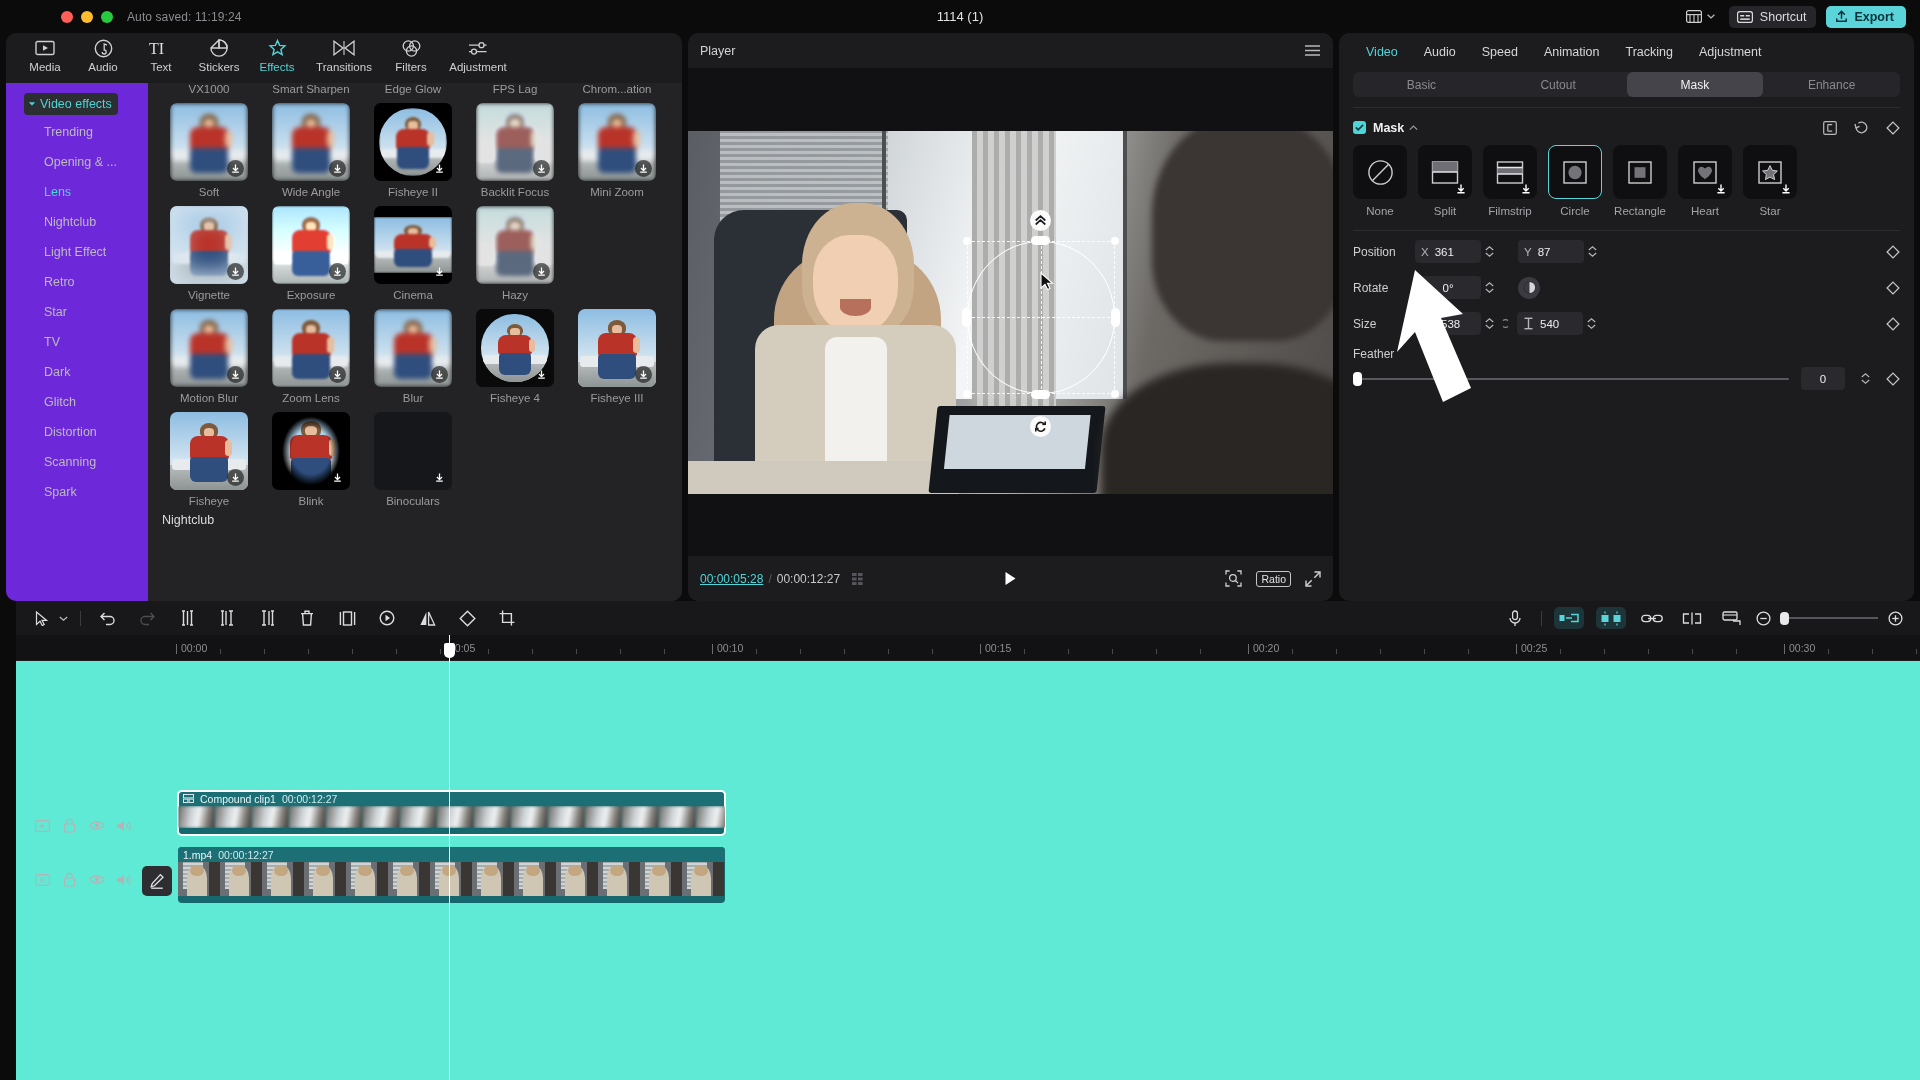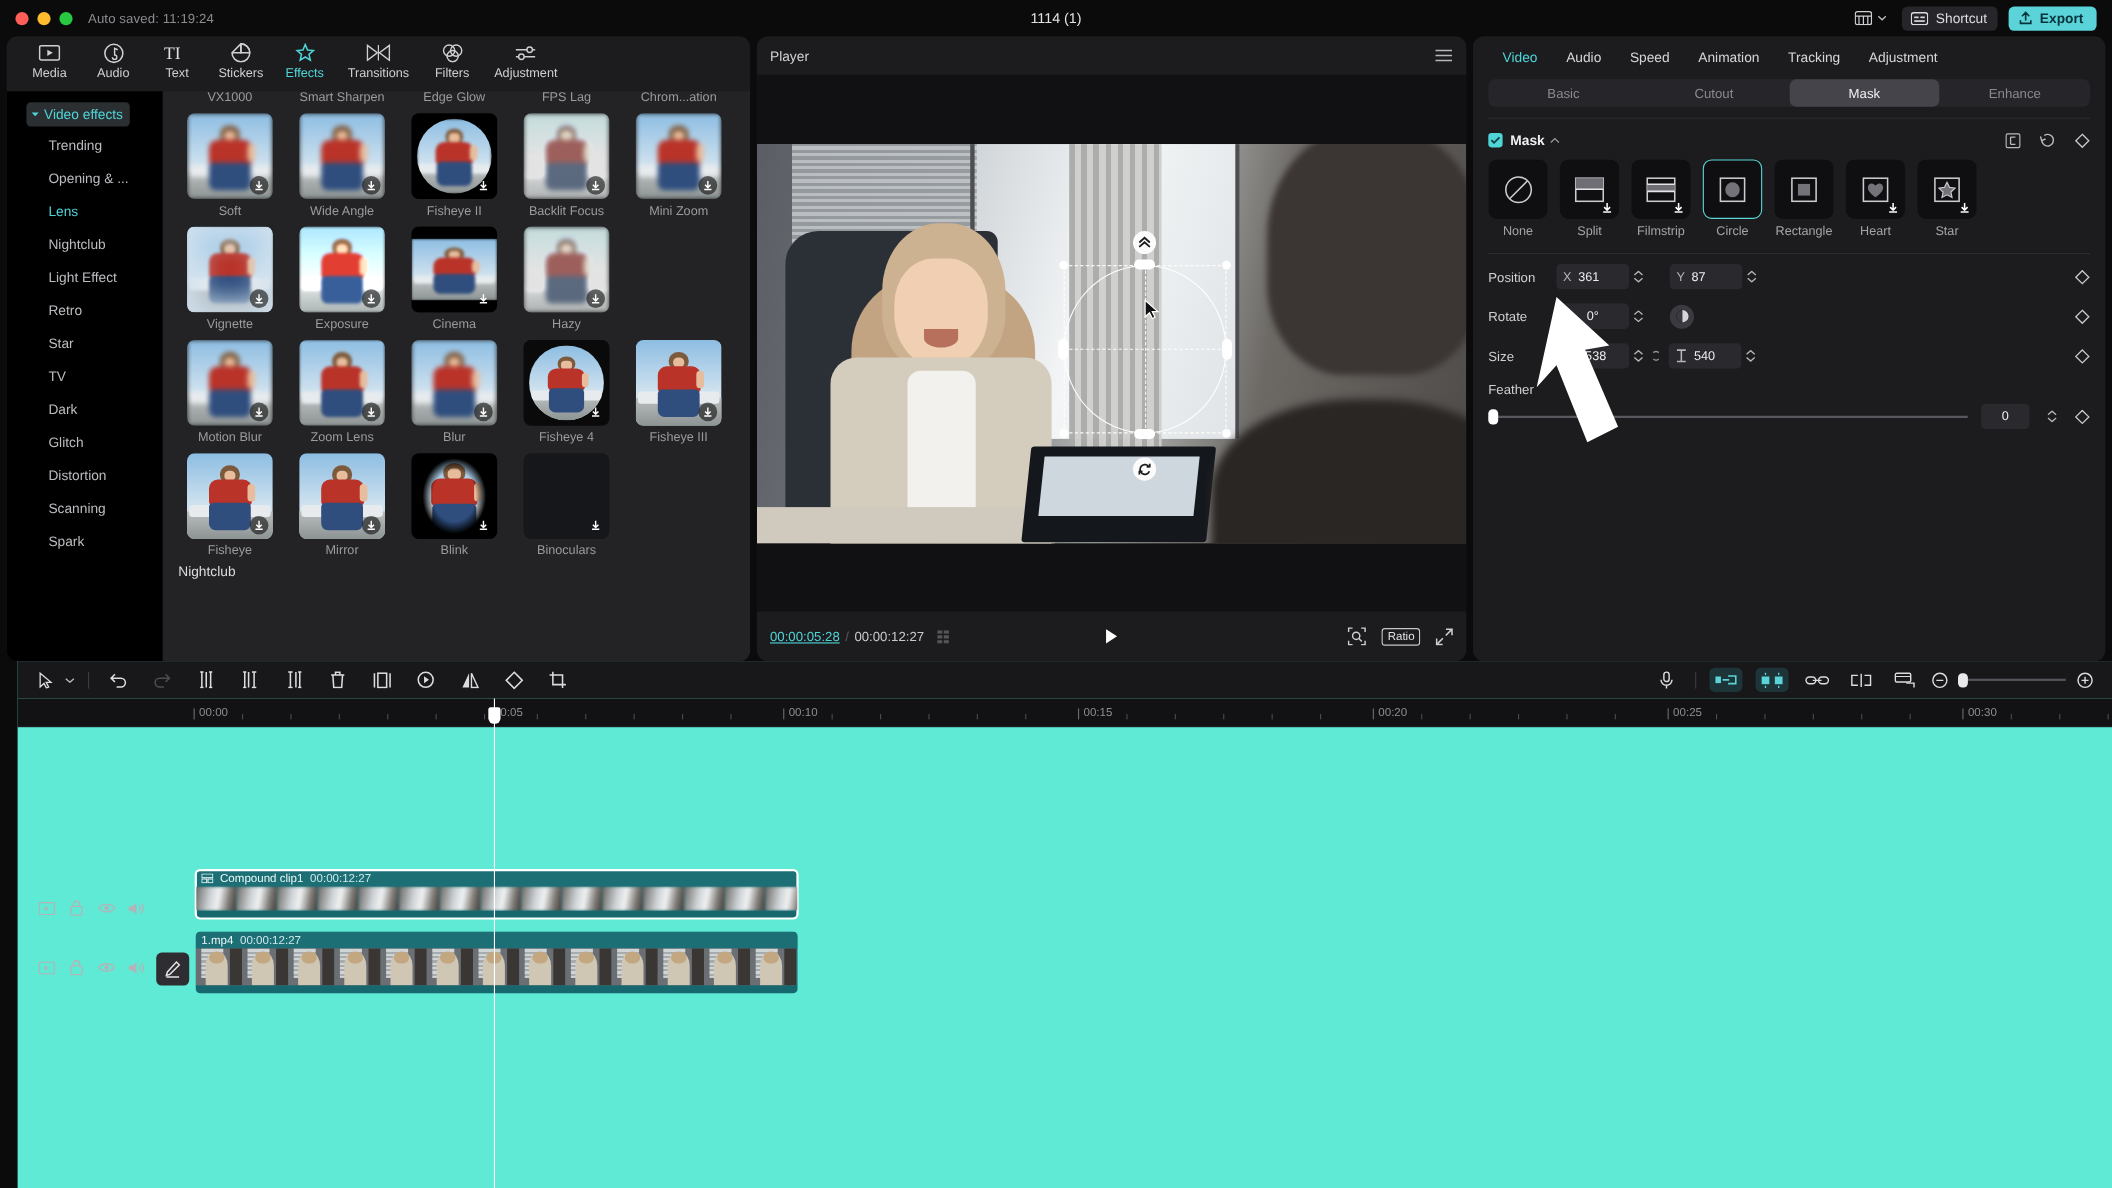--- a/index.html
+++ b/index.html
@@ -10,21 +10,21 @@
     overflow: hidden;
     color: #d8d8d8;
     -webkit-font-smoothing: antialiased;
   }
   .app { position: relative; width: 1920px; height: 1080px; background: #0b0b0c; }
 
   
   .titlebar {
     position: absolute; left: 0; top: 0; width: 1920px; height: 33px;
     background: #0b0b0c;
-    display: flex; align-items: center;
+    display: flex; align-items: center; padding-left: 47px;
   }
   .traffic { display: flex; gap: 8px; margin-left: 14px; align-items: center; }
   .tl { width: 12px; height: 12px; border-radius: 50%; }
   .tl.r { background: #ff5f57; }
   .tl.y { background: #febc2e; }
   .tl.g { background: #28c840; }
   .autosave { margin-left: 6px; font-size: 12px; color: #8c8c90; letter-spacing: .1px; }
   .doc-title {
     position: absolute; left: 0; right: 0; text-align: center;
     font-size: 13px; color: #e3e3e5;
@@ -60,21 +60,21 @@
     gap: 3px; padding-top: 5px; cursor: pointer; color: #cfcfd2;
   }
   .tooltab.wide { width: 76px; justify-content: space-between; }
   .tooltab .ti { height: 20px; display: flex; align-items: center; justify-content: center; }
   .tooltab .tlbl { font-size: 11.5px; white-space: nowrap; }
   .tooltab.active { color: #4fd4d8; }
 
   
   .catside {
     position: absolute; left: 0; top: 50px; width: 142px; bottom: 0;
-    background: #000000;
+    background: #6d28d9;
   }
   .cat-head {
     margin: 10px 10px 2px 14px; font-size: 12.5px; color: #4fd4d8;
     background: #2b2f31; border-radius: 4px; padding: 4px 6px 4px 4px;
     display: inline-flex; align-items: center; gap: 4px; cursor: pointer;
   }
   .cat-item {
     font-size: 12.5px; color: #bcbcc0; padding: 8px 0 8px 38px; cursor: pointer;
     white-space: nowrap;
   }
@@ -786,41 +786,20 @@
                 <div class="arm"></div>
               </div>
             <div class="dl">
                 <svg width="11" height="11" viewBox="0 0 11 11">
                   <path d="M5.5 1.5 L5.5 7 M3 5 L5.5 7.6 L8 5" fill="none" stroke="#fff" stroke-width="1.3"></path>
                   <line x1="2.2" y1="9.2" x2="8.8" y2="9.2" stroke="#fff" stroke-width="1.3"></line>
                 </svg>
               </div>
           </div>
           <div class="elabel">Fisheye</div>
-        </div>
-        <div class="ecell">
-          <div class="ethumb">
-            <div class="ph">
-                <div class="sky"></div>
-                <div class="ground"></div>
-                <div class="car"></div>
-                <div class="head"></div>
-                <div class="face"></div>
-                <div class="shirt"></div>
-                <div class="jeans"></div>
-                <div class="arm"></div>
-              </div>
-            <div class="dl">
-                <svg width="11" height="11" viewBox="0 0 11 11">
-                  <path d="M5.5 1.5 L5.5 7 M3 5 L5.5 7.6 L8 5" fill="none" stroke="#fff" stroke-width="1.3"></path>
-                  <line x1="2.2" y1="9.2" x2="8.8" y2="9.2" stroke="#fff" stroke-width="1.3"></line>
-                </svg>
-              </div>
-          </div>
-          <div class="elabel">Mirror</div>
         </div>
         <div class="ecell">
           <div class="ethumb nobg-dl">
             <div class="mask-blink">
                 <div class="inner">
                   <div class="ph">
                     <div class="sky"></div>
                     <div class="ground"></div>
                     <div class="car"></div>
                     <div class="head"></div>

